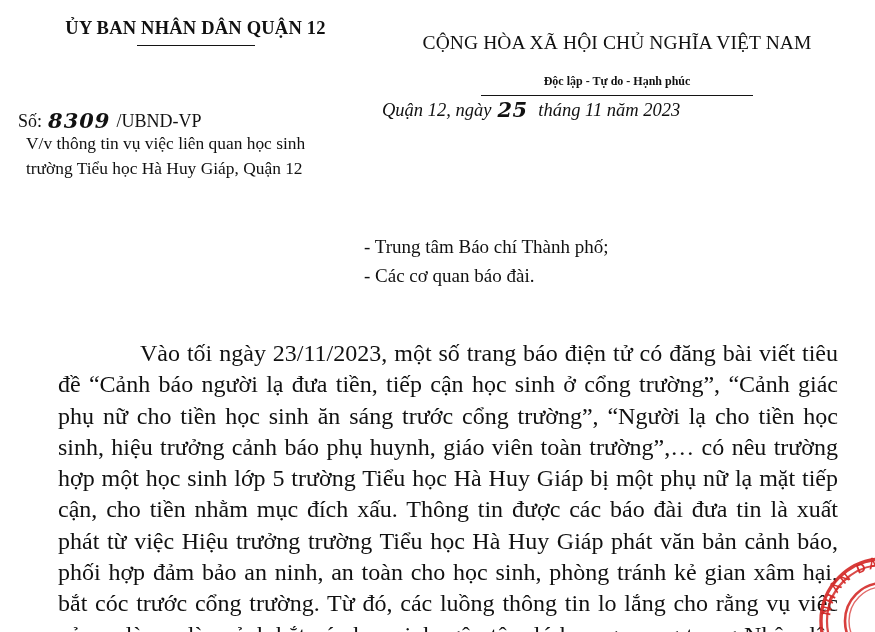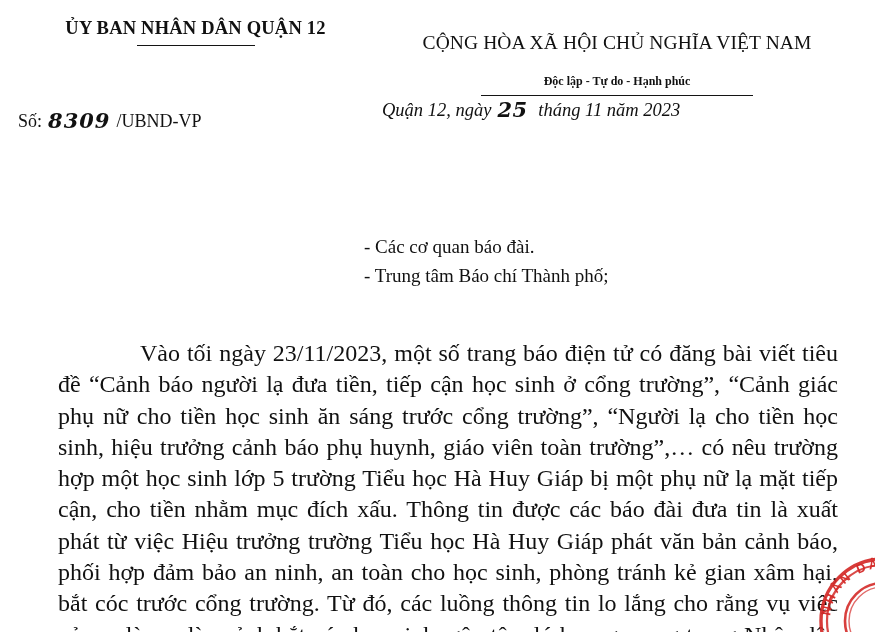--- a/index.html
+++ b/index.html
@@ -184,26 +184,30 @@
       <span>Số:</span><span class="hand">8309</span><span>/UBND-VP</span>
     </div>
 
     <div class="place-date">
       <span>Quận 12, ngày</span><span class="hand">25</span>&nbsp;<span>tháng</span>
       <span>11</span>
       <span>năm</span>
       <span>2023</span>
     </div>
 
+    <div class="subject">
+      <div>V/v thông tin vụ việc liên quan học sinh</div>
+      <div>trường Tiểu học Hà Huy Giáp, Quận 12</div>
+    </div>
   </div>
 
   <div class="recipients">
     <div class="to-list">
+      <div class="to-item">- Trung tâm Báo chí Thành phố;</div>
       <div class="to-item">- Các cơ quan báo đài.</div>
-      <div class="to-item">- Trung tâm Báo chí Thành phố;</div>
     </div>
   </div>
 
   <div class="body-text">Vào tối ngày 23/11/2023, một số trang báo điện tử có đăng bài viết tiêu đề “Cảnh báo người lạ đưa tiền, tiếp cận học sinh ở cổng trường”, “Cảnh giác phụ nữ cho tiền học sinh ăn sáng trước cổng trường”, “Người lạ cho tiền học sinh, hiệu trưởng cảnh báo phụ huynh, giáo viên toàn trường”,… có nêu trường hợp một học sinh lớp 5 trường Tiểu học Hà Huy Giáp bị một phụ nữ lạ mặt tiếp cận, cho tiền nhằm mục đích xấu. Thông tin được các báo đài đưa tin là xuất phát từ việc Hiệu trưởng trường Tiểu học Hà Huy Giáp phát văn bản cảnh báo, phối hợp đảm bảo an ninh, an toàn cho học sinh, phòng tránh kẻ gian xâm hại, bắt cóc trước cổng trường. Từ đó, các luồng thông tin lo lắng cho rằng vụ việc xảy ra là vụ dàn cảnh bắt cóc học sinh, gây tâm lý hoang mang trong Nhân dân và phụ huynh học sinh.</div>
 
   <div class="seal">
     <svg width="130" height="130" viewBox="0 0 130 130" xmlns="http://www.w3.org/2000/svg">
       <defs>
         <path id="sealArc" d="M 12,65 A 53,53 0 0 1 65,12" fill="none"></path>
       </defs>

